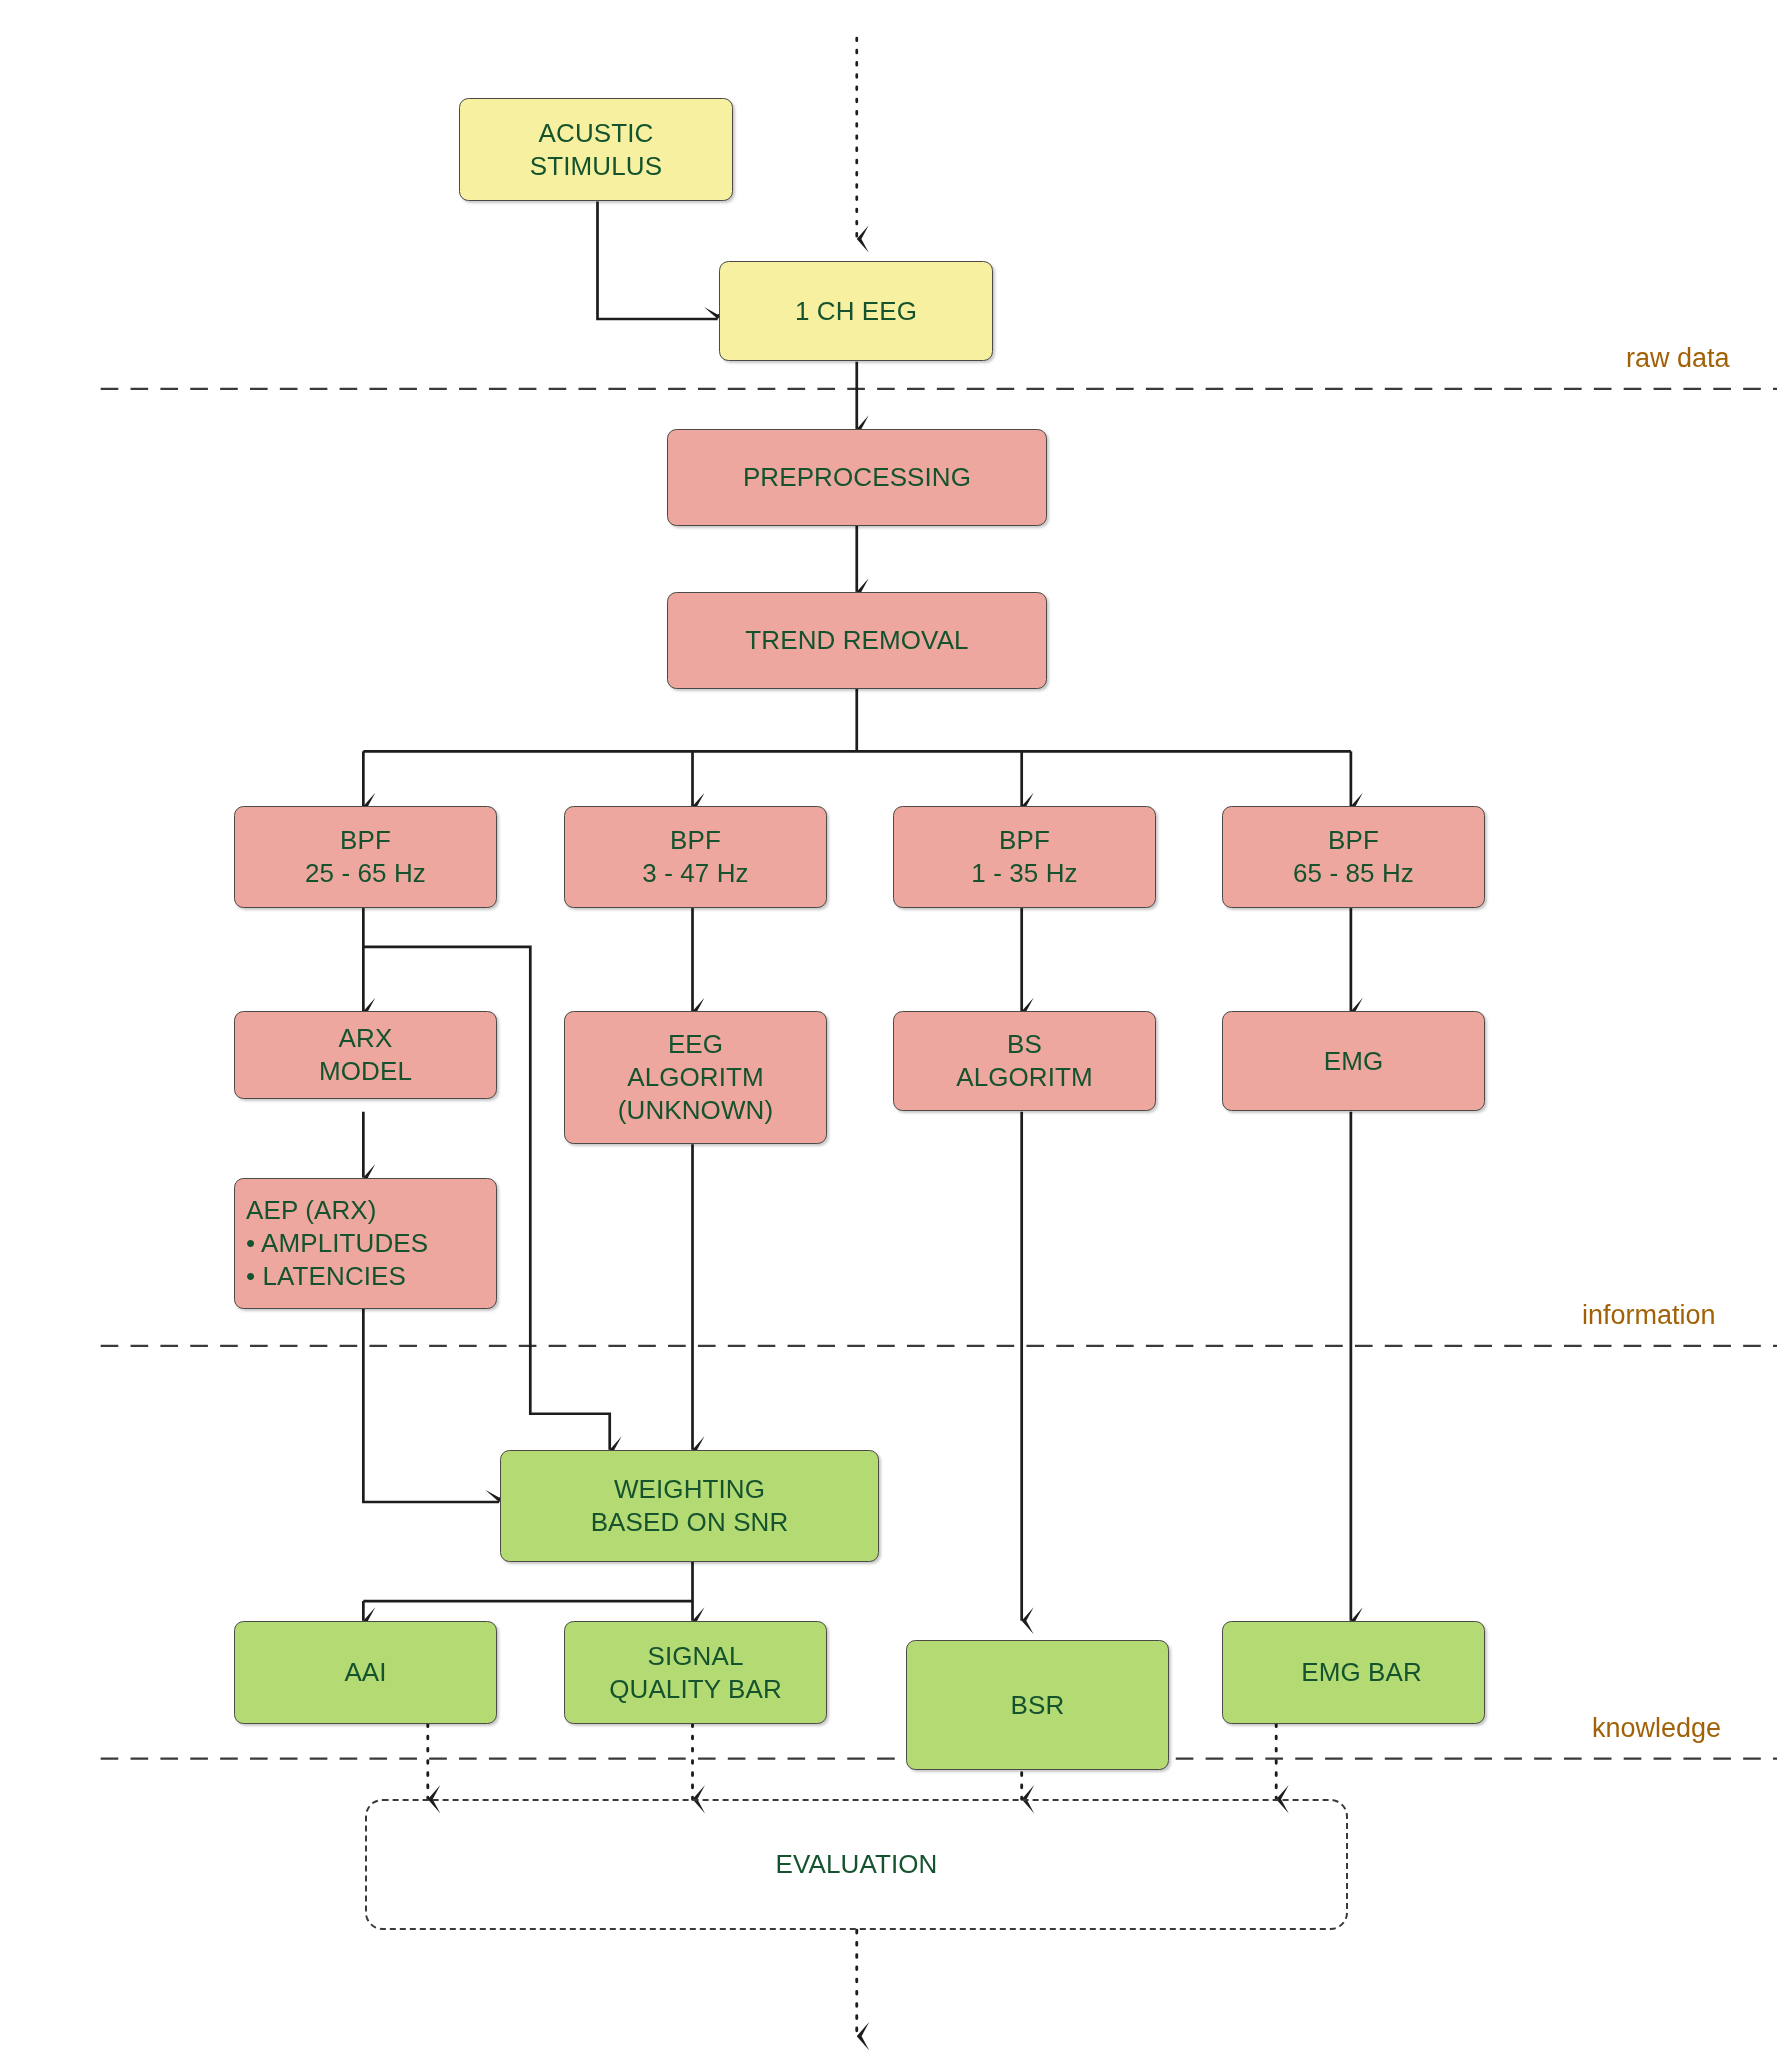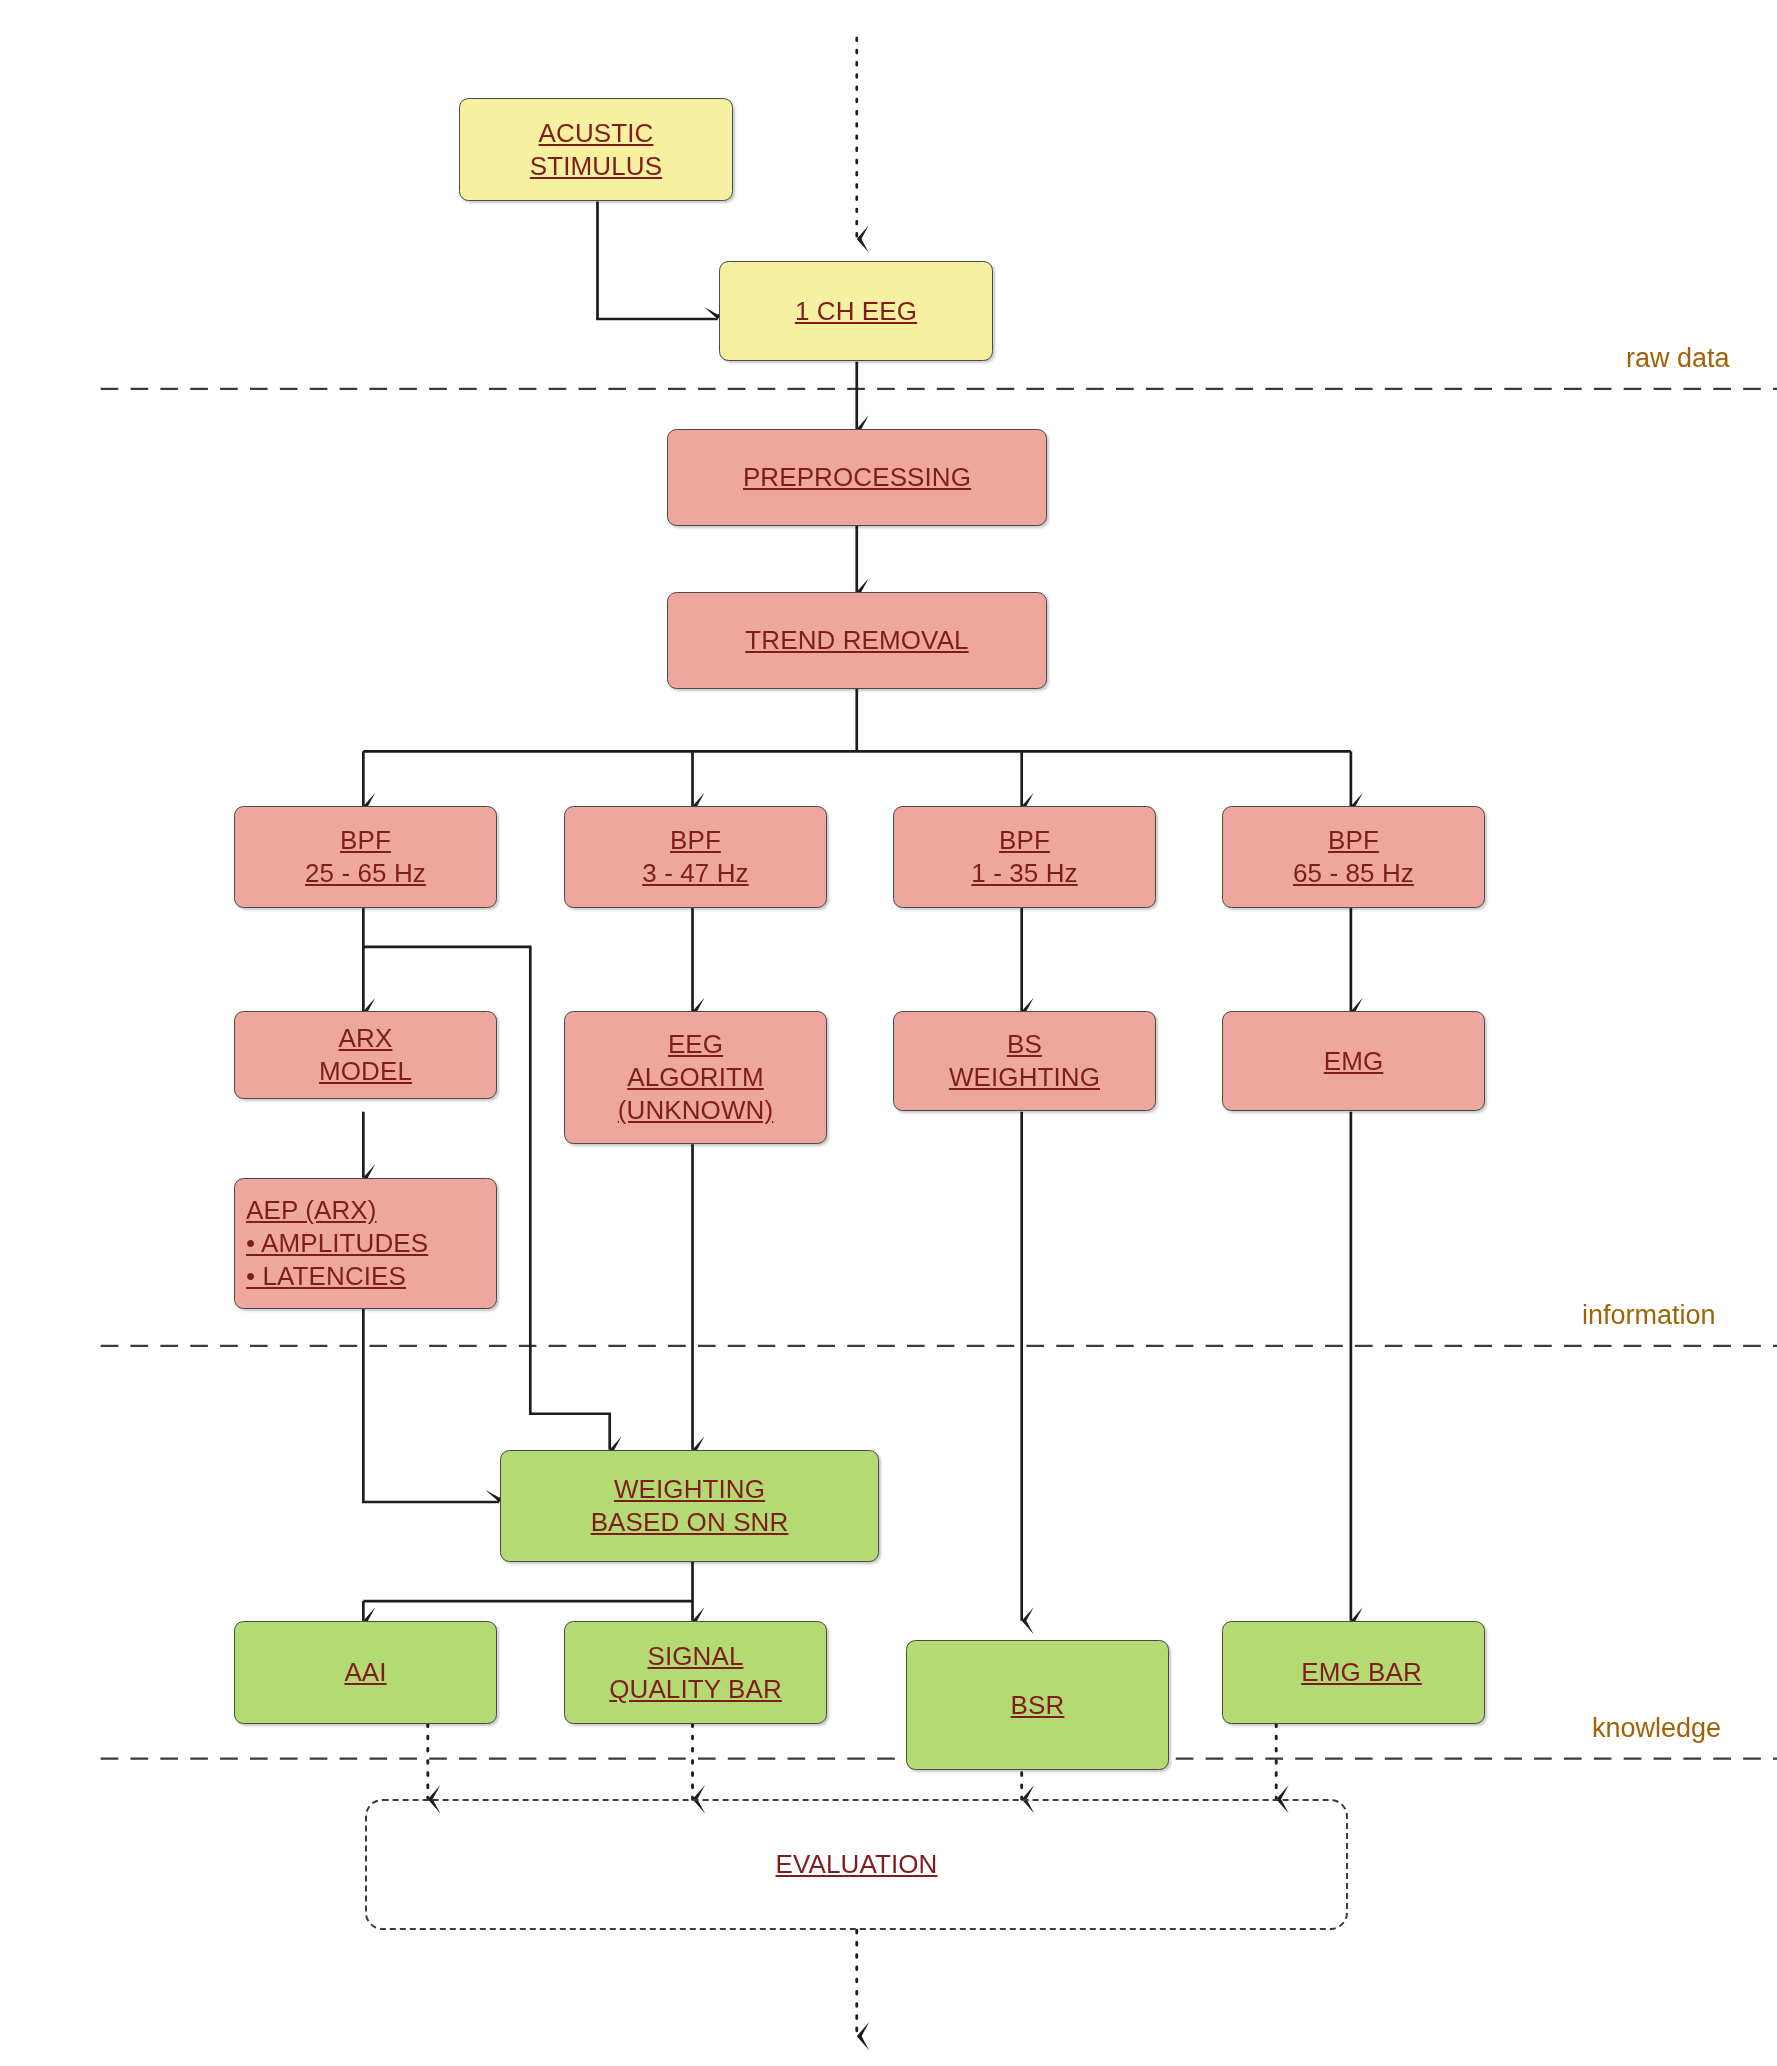--- a/index.html
+++ b/index.html
@@ -26,28 +26,27 @@
   }
   .node {
     position: absolute;
     box-sizing: border-box;
     border: 1.4px solid #4c4a46;
     border-radius: 9.5px;
     display: flex;
     align-items: center;
     justify-content: center;
     text-align: center;
-    color: #7f1d1d;
+    color: #14532d;
     font-size: 26px;
     line-height: 1.26;
     letter-spacing: 0.1px;
     box-shadow: 2px 2px 2.7px rgba(0,0,0,0.22);
     z-index: 5;
     white-space: pre-line;
-    text-decoration: underline;
   }
   .node.yellow { background: #f6f0a0; }
   .node.red    { background: #eda79f; }
   .node.green  { background: #b4da74; }
   .node.left-align {
     justify-content: flex-start;
     text-align: left;
     padding-left: 11px;
   }
   .node.eval {
@@ -166,21 +165,21 @@
 65 - 85 Hz</div>
 
   <div class="node red" style="left:234px; top:1011px; width:263px; height:88px;">ARX
 MODEL</div>
 
   <div class="node red" style="left:564px; top:1011px; width:263px; height:133px;">EEG
 ALGORITM
 (UNKNOWN)</div>
 
   <div class="node red" style="left:893px; top:1011px; width:263px; height:100px;">BS
-WEIGHTING</div>
+ALGORITM</div>
 
   <div class="node red" style="left:1222px; top:1011px; width:263px; height:100px;">EMG</div>
 
   <div class="node red left-align" style="left:234px; top:1178px; width:263px; height:131px; flex-direction:column; justify-content:center; align-items:flex-start;">
     <span>AEP (ARX)</span>
     <span>• AMPLITUDES</span>
     <span>• LATENCIES</span>
   </div>
 
   <div class="node green" style="left:500px; top:1450px; width:379px; height:112px;">WEIGHTING

